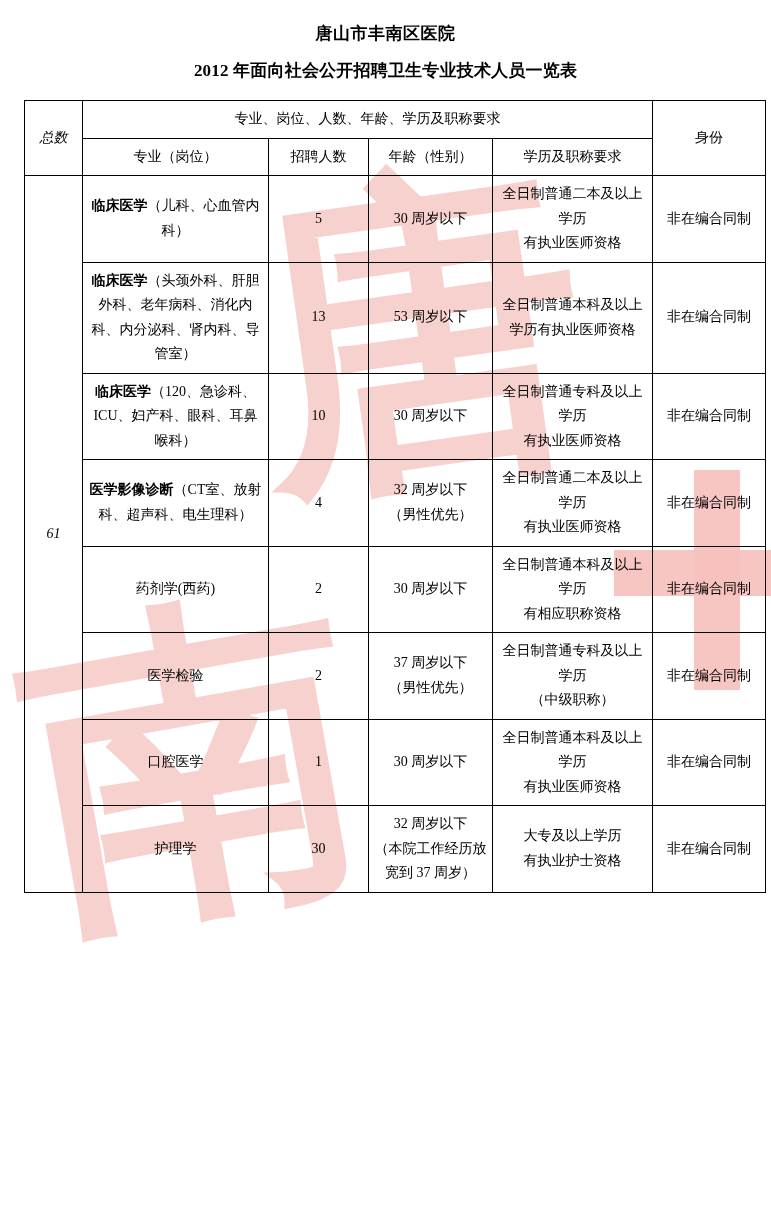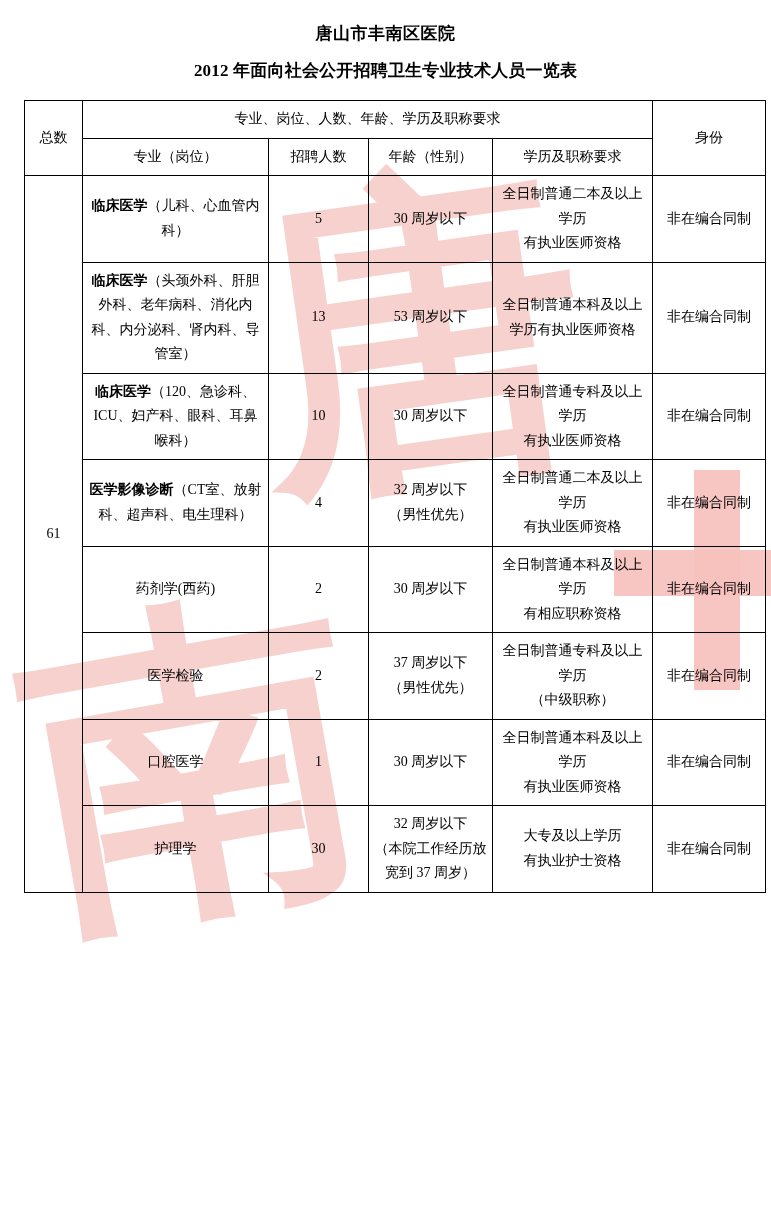--- a/index.html
+++ b/index.html
@@ -90,21 +90,21 @@
   .cell-major {
     text-align: center;
     line-height: 1.9;
     padding: 10px 8px;
   }
   .cell-major b { font-weight: 700; }
   .cell-major .paren { font-weight: normal; }
 
   .cell-edu { line-height: 1.85; padding: 8px 6px; }
   .cell-age { line-height: 1.9; }
-  .cell-total { font-size: 15px; }
+  .cell-total { font-size: 15px; font-style: italic; }
 </style>
 </head>
 <body>
 
 <div class="watermark">
   <div class="wm-char" style="left:255px; top:170px; font-size:330px; transform:rotate(-8deg);">唐</div>
   <div class="wm-char" style="left:30px; top:600px; font-size:330px; transform:rotate(-10deg);">南</div>
   <div class="wm-cross-v" style="left:694px; top:470px; width:46px; height:220px;"></div>
   <div class="wm-cross-h" style="left:614px; top:550px; width:200px; height:46px;"></div>
 </div>

